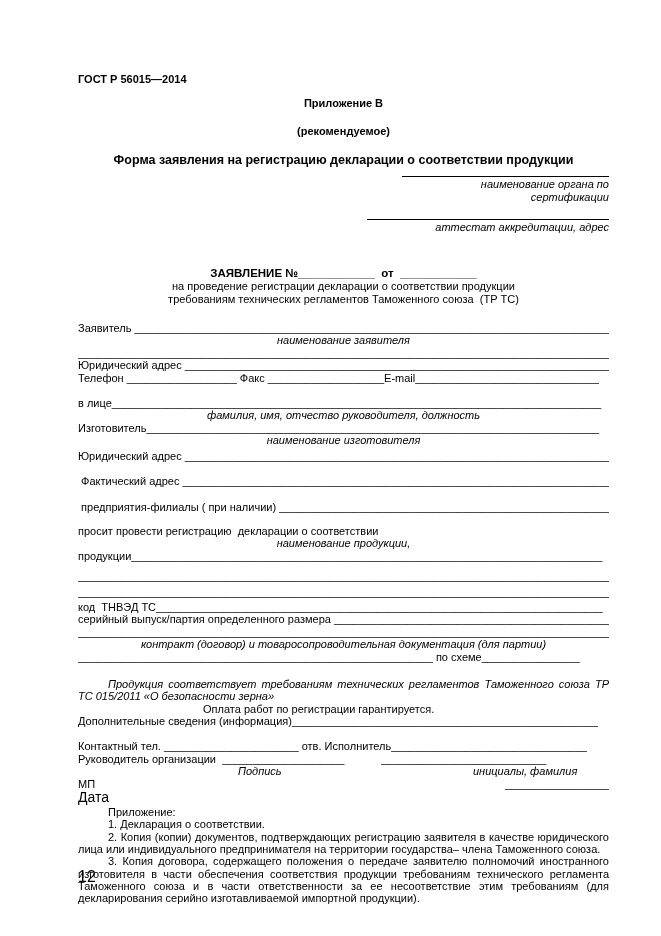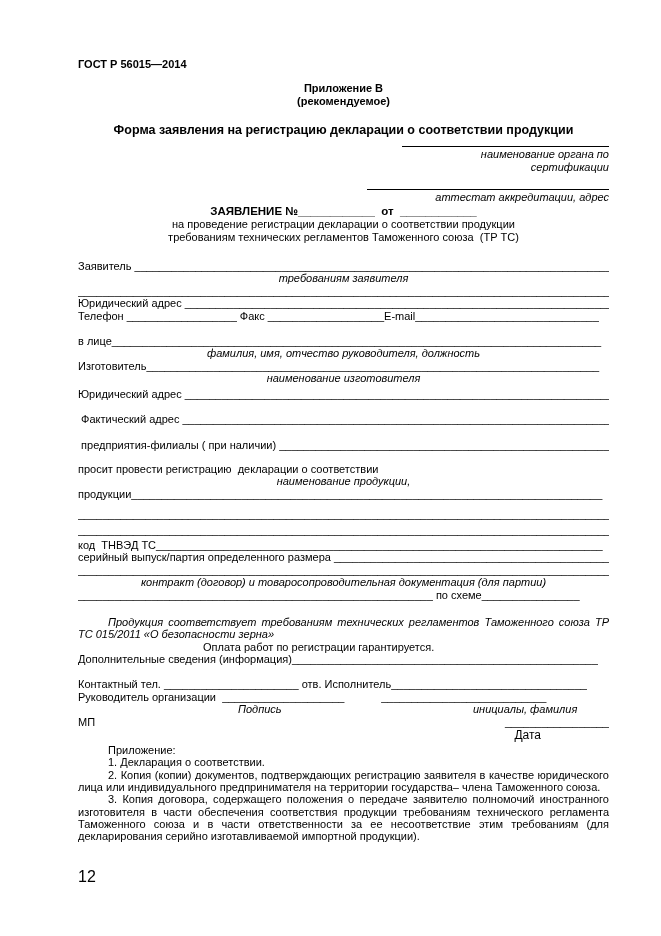--- a/index.html
+++ b/index.html
@@ -4,38 +4,38 @@
 <style>
   * { margin:0; padding:0; box-sizing:border-box; }
   html,body { background:#ffffff; }
   body { font-family:"Liberation Sans", sans-serif; color:#000; }
   .page {
     position:relative; width:661px; height:936px; background:#fff;
     padding:58px 52px 0 78px; overflow:hidden;
   }
   .line { font-size:11px; line-height:12.4px; white-space:pre; overflow:hidden; }
   .para { font-size:11px; line-height:12.3px; text-align:justify; text-indent:30px; }
-  .bold { font-weight:bold; }
+  .bold { font-weight:bold;margin-top:15px; }
   .center { text-align:center; }
   .it { font-style:italic; }
   .ind30 { text-indent:30px; }
   .mt3 { margin-top:3px; } .mt8 { margin-top:8px; }
   .mt12 { margin-top:12px; } .mt13 { margin-top:13px; } .mt15 { margin-top:15px;font-style:italic; } .mt17 { margin-top:17px; }
   .doc-title { font-size:12.5px; line-height:15px; margin-top:16px; }
-  .stmt-head { font-size:11.5px; line-height:14px; margin-top:0; }
+  .stmt-head { font-size:11.5px; line-height:14px; margin-top:32px; }
   .overline-block {
     border-top:1px solid #000; margin-left:auto; text-align:right;
     font-style:italic; font-size:11px; line-height:13px; padding-top:1px;
   }
   .w207 { width:207px; } .w242 { width:242px; }
   .cap-row { position:relative; height:13px; font-size:11px; }
   .cap-podpis { position:absolute; left:160px; font-style:italic; }
   .cap-initials { position:absolute; left:395px; font-style:italic; }
   .mp-row { display:flex; justify-content:space-between; font-size:11px; line-height:12.4px; white-space:pre; }
-  .date-row { text-align:right; padding-right:68px; font-size:12px; line-height:12.4px; }
+  .date-row { text-align:left; padding-right:68px; font-size:14px; line-height:12.4px; }
   .payment { margin-left:125px; }
   .pagenum { position:absolute; left:78px; bottom:50px; font-size:16px; }
 </style>
 </head>
 <body>
 
 <div class="page">
 
   <div class="line bold">ГОСТ Р 56015—2014</div>
 
@@ -49,21 +49,21 @@
   </div>
   <div class="overline-block w242 mt15">
     <span>аттестат аккредитации, адрес</span>
   </div>
 
   <div class="line stmt-head bold center">ЗАЯВЛЕНИЕ №____________  от  ____________</div>
   <div class="line center">на проведение регистрации декларации о соответствии продукции</div>
   <div class="line center">требованиям технических регламентов Таможенного союза  (ТР ТС)</div>
 
   <div class="line mt17">Заявитель ______________________________________________________________________________</div>
-  <div class="line center it">требованиям заявителя</div>
+  <div class="line center it">наименование заявителя</div>
   <div class="line">________________________________________________________________________________________</div>
   <div class="line">Юридический адрес ________________________________________________________________________</div>
   <div class="line">Телефон __________________ Факс ___________________E-mail______________________________</div>
 
   <div class="line mt13">в лице________________________________________________________________________________</div>
   <div class="line center it">фамилия, имя, отчество руководителя, должность</div>
   <div class="line">Изготовитель__________________________________________________________________________</div>
   <div class="line center it">наименование изготовителя</div>
   <div class="line mt3">Юридический адрес ________________________________________________________________________</div>
 

